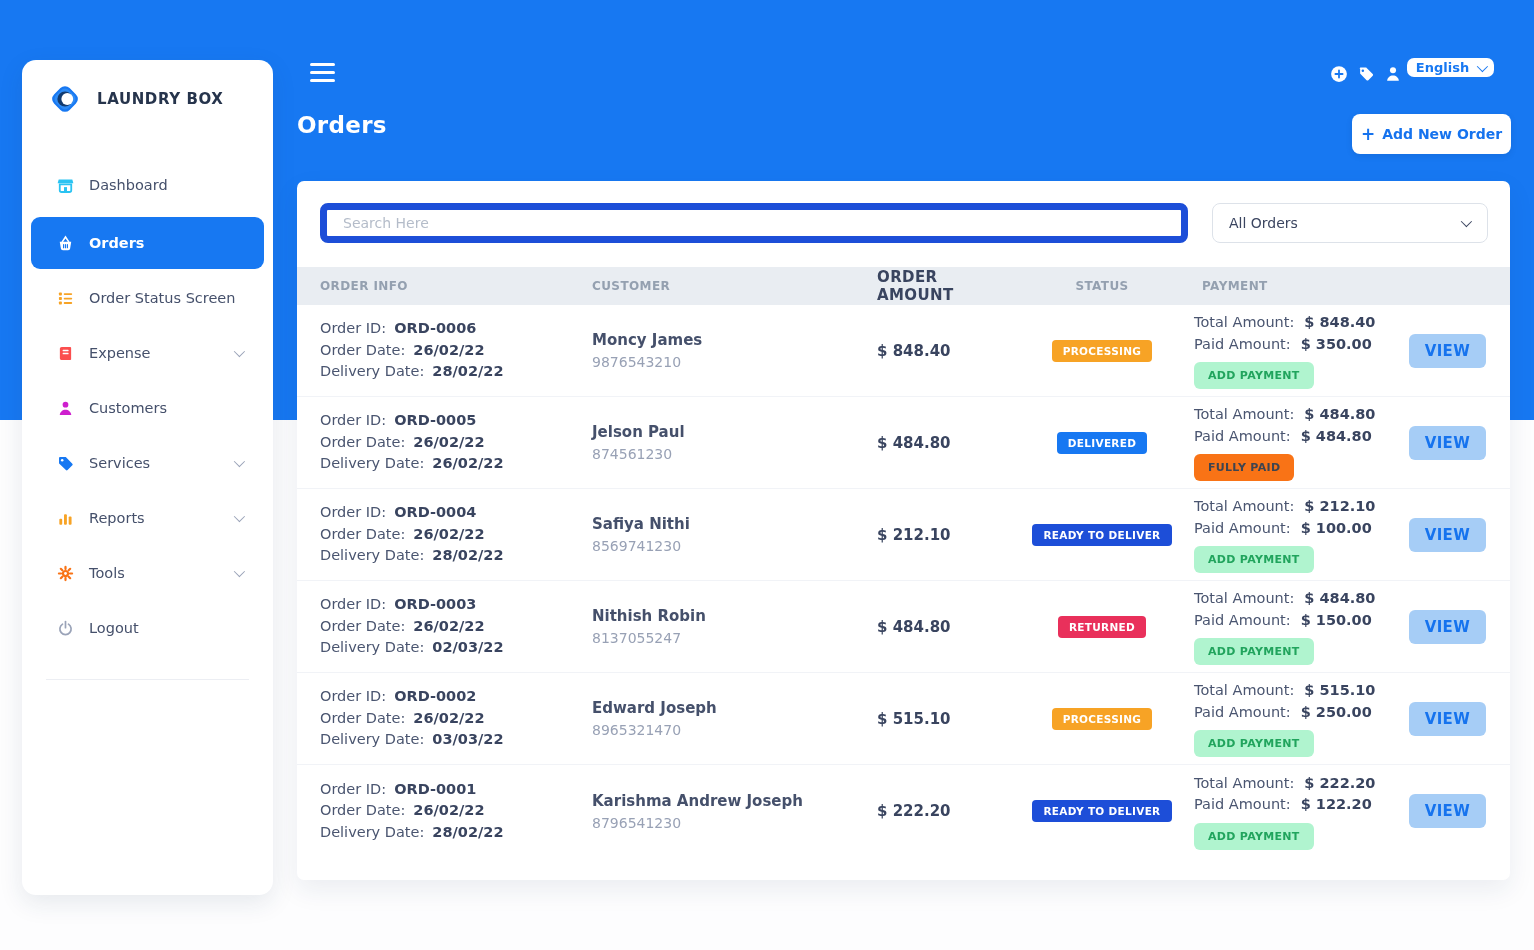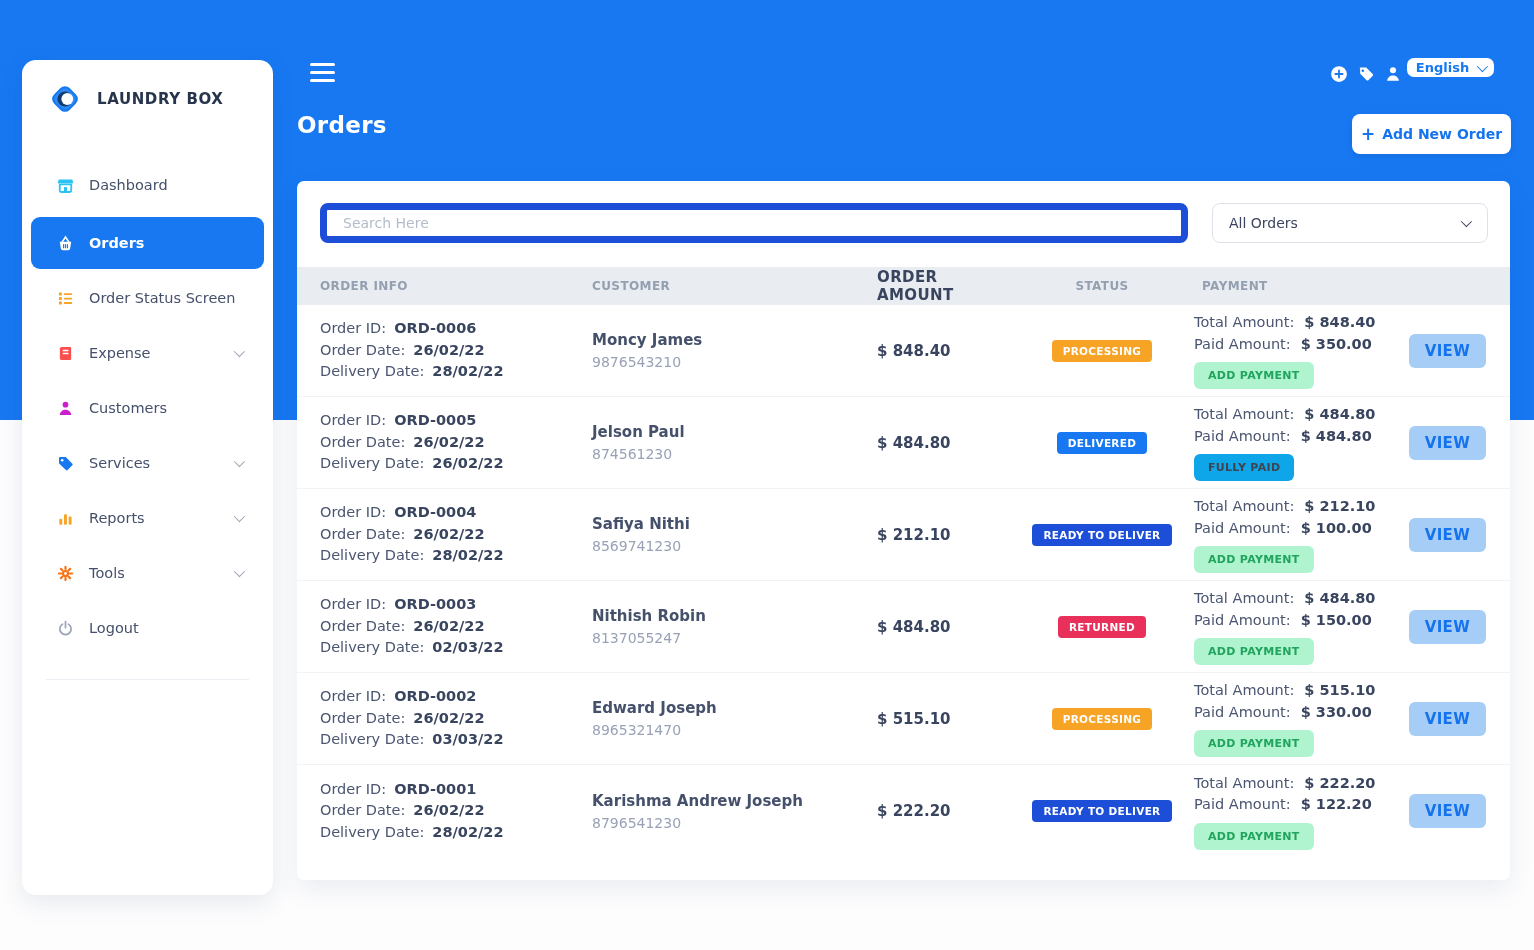--- a/index.html
+++ b/index.html
@@ -105,21 +105,21 @@
   .st-returned   { background:#E9305B; }
 
   .c-pay { display:flex; align-items:center; justify-content:space-between; padding-left:7px; padding-right:24px; }
   .pay-line { font-size:14.5px; color:#4A5570; line-height:21.5px; }
   .pay-line .val { font-weight:700; color:#39445F; margin-left:10px; }
   .pay-badge {
     display:inline-block; margin-top:7px; font-size:11px; font-weight:700; letter-spacing:.3px;
     padding:7px 14px; border-radius:6px; border:none; cursor:pointer; font-family:inherit;
   }
   .pb-add  { background:#B0F4CF; color:#21A45D; }
-  .pb-paid { background:#0ea5e9; color:#3E4450; cursor:default; }
+  .pb-paid { background:#f97316; color:#3E4450; cursor:default; }
   .view-btn {
     background:#A6CDF6; color:#1673EE; font-size:15px; font-weight:700; letter-spacing:.3px;
     border:none; border-radius:6px; padding:8px 16px; cursor:pointer; font-family:inherit;
   }
 </style>
 </head>
 <body>
 
 <div class="blue-band"></div>
 
@@ -415,21 +415,21 @@
       <div class="cust-name">Edward Joseph</div>
       <div class="cust-phone">8965321470</div>
     </div>
     <div class="c-amt">$ 515.10</div>
     <div class="c-status">
       <span class="status-badge st-processing">PROCESSING</span>
     </div>
     <div class="c-pay">
       <div class="pay-left">
         <div class="pay-line"><span class="lbl">Total Amount:</span><span class="val">$ 515.10</span></div>
-        <div class="pay-line"><span class="lbl">Paid Amount:</span><span class="val">$ 330.00</span></div>
+        <div class="pay-line"><span class="lbl">Paid Amount:</span><span class="val">$ 250.00</span></div>
         <button class="pay-badge pb-add">ADD PAYMENT</button>
       </div>
       <button class="view-btn">VIEW</button>
     </div>
   </div>
 
   <div class="grid-row trow">
     <div class="c-info">
       <div class="info-line"><span class="lbl">Order ID:</span><span class="val">ORD-0001</span></div>
       <div class="info-line"><span class="lbl">Order Date:</span><span class="val">26/02/22</span></div>

